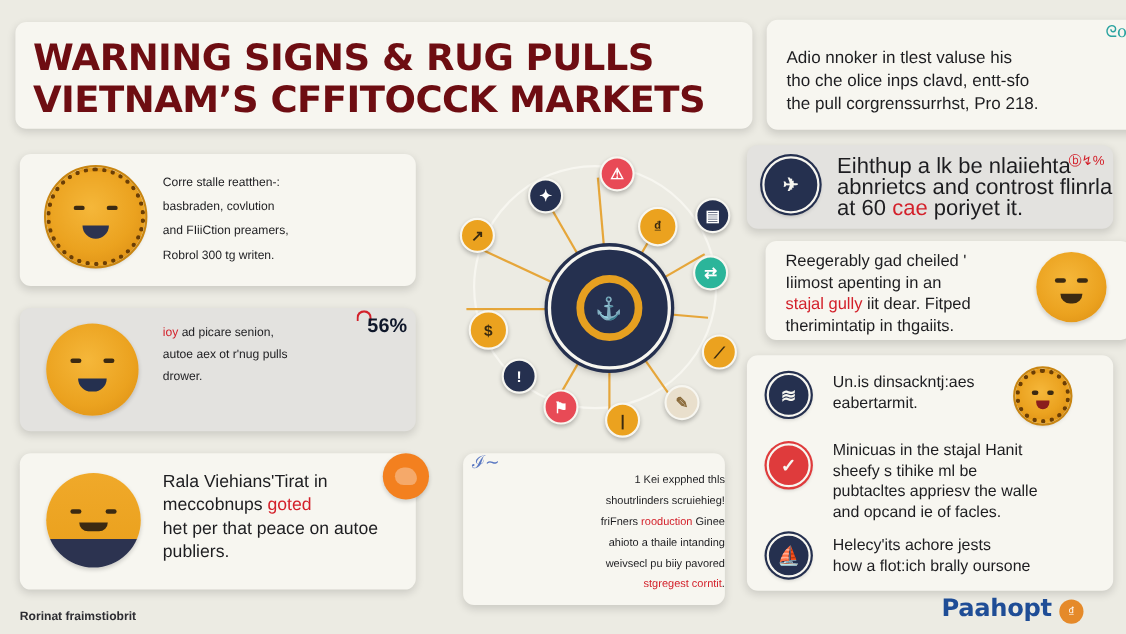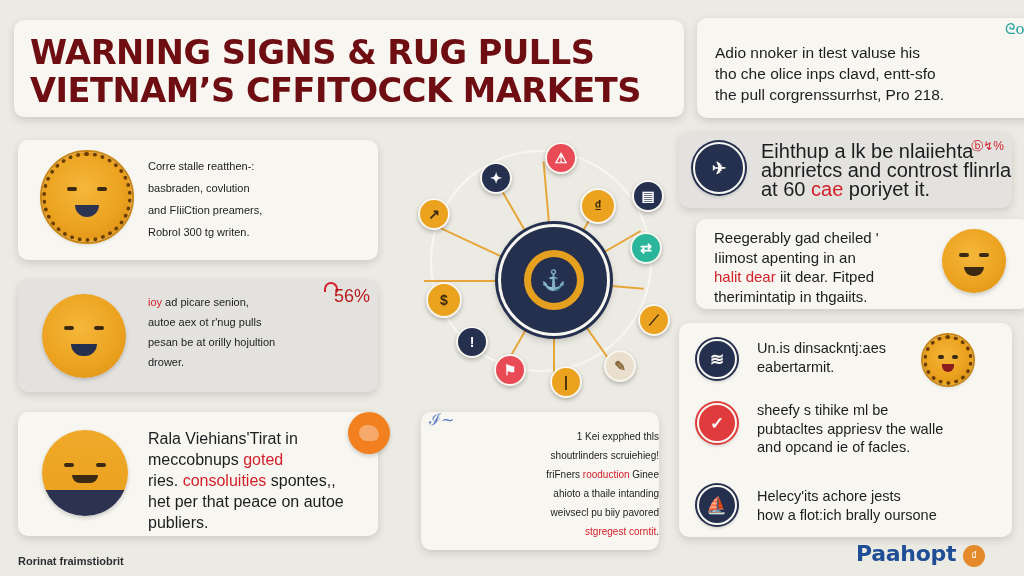--- a/index.html
+++ b/index.html
@@ -48,21 +48,21 @@
   .face-eyes span { width: 10px; height: 4px; background: #3b2a12; border-radius: 2px; }
   .face-mouth { position: absolute; top: 60%; left: 35%; width: 30%; height: 14%; background: #2c3350; border-radius: 0 0 12px 12px; }
 
   .left-card { left: 18px; width: 360px; padding: 14px 0 0 130px; }
   .lc1 { top: 140px; height: 120px; }
   .lc2 { top: 280px; height: 112px; padding-top: 12px; }
   .lc3 { top: 412px; height: 124px; padding-top: 16px; }
   .lc1 .txt, .lc2 .txt, .lc3 .txt { font-size: 11px; line-height: 20px; }
   .lc1 .txt { padding-top: 2px; }
   .lc3 .txt { font-size: 16px; line-height: 21px; }
-  .pct { position: absolute; right: 8px; top: 6px; color: #b91c1c; font-size: 18px; }
+  .pct { position: absolute; right: 8px; top: 6px; color: #0f172a; font-size: 18px; font-weight: bold; }
   .pct-arc { position: absolute; right: 40px; top: 2px; width: 14px; height: 10px; border: 2px solid #d3202a; border-bottom: none; border-radius: 10px 10px 0 0; }
   .orange-badge {
     position: absolute; left: 348px; top: 412px;
     width: 42px; height: 42px; border-radius: 50%;
     background: #f3801f; box-shadow: 0 2px 4px rgba(0,0,0,0.18);
     display: flex; align-items: center; justify-content: center;
   }
   .orange-badge .blob { width: 20px; height: 16px; background: #f5a96a; border-radius: 8px 10px 6px 8px; }
 
   .diagram { position: absolute; left: 400px; top: 120px; width: 280px; height: 290px; }
@@ -152,35 +152,33 @@
     <div class="face-eyes">
         <span></span>
         <span></span>
       </div>
     <div class="face-mouth" style="background:#25304f;"></div>
   </div>
   <div class="pct-arc"></div>
   <div class="pct">56%</div>
   <div class="txt"><span class="red">ioy</span><span> ad picare senion,</span></div>
   <div class="txt">autoe aex ot r'nug pulls</div>
-  <div class="txt">pesan be at orilly hojultion</div>
   <div class="txt">drower.</div>
 </div>
 
 <div class="card left-card lc3">
   <div class="coin" style="left:24px;top:18px;width:86px;height:86px;border:none;background:linear-gradient(#f0a92a 0%,#eba21f 70%,#2c3350 70%,#2c3350 100%);">
     <div class="face-eyes">
         <span></span>
         <span></span>
       </div>
     <div class="face-mouth" style="background:#3b2a12;top:52%;height:10%;"></div>
   </div>
   <div class="txt">Rala Viehians'Tirat in</div>
   <div class="txt"><span>meccobnups </span><span class="red">goted</span></div>
-  <div class="txt"><span>ries. </span><span class="red">consoluities</span><span> spontes,,</span></div>
   <div class="txt">het per that peace on autoe</div>
   <div class="txt">publiers.</div>
 </div>
 <div class="orange-badge">
     <div class="blob"></div>
   </div>
 
 <div class="diagram">
   <div class="ring"></div>
   <div class="spoke" style="width:120px;transform:rotate(-95deg);"></div>
@@ -231,21 +229,21 @@
 <div class="card right-card rc2">
   <div class="coin" style="left:246px;top:10px;width:64px;height:64px;border:none;">
     <div class="face-eyes">
         <span></span>
         <span></span>
       </div>
     <div class="face-mouth" style="background:#3b2a12;"></div>
   </div>
   <div class="txt">Reegerably gad cheiled '</div>
   <div class="txt">Iiimost apenting in an</div>
-  <div class="txt"><span class="red">halit dear</span><span> iit dear. Fitped</span></div>
+  <div class="txt"><span class="red">stajal gully</span><span> iit dear. Fitped</span></div>
   <div class="txt">therimintatip in thgaiits.</div>
 </div>
 
 <div class="card right-card rc3">
   <div class="row" style="top:14px;height:50px;">
     <div class="icon-circle ic-navy" style="left:18px;top:2px;">≋</div>
     <div style="position:absolute;left:78px;top:2px;">
       <div class="txt">Un.is dinsackntj:aes</div>
       <div class="txt">eabertarmit.</div>
     </div>
@@ -253,20 +251,21 @@
       <div class="face-eyes">
           <span style="width:6px;"></span>
           <span style="width:6px;"></span>
         </div>
       <div class="face-mouth" style="background:#8a1d1d;height:18%;"></div>
     </div>
   </div>
   <div class="row" style="top:78px;height:76px;">
     <div class="icon-circle ic-red" style="left:18px;top:2px;">✓</div>
     <div style="position:absolute;left:78px;top:0;">
+      <div class="txt">Minicuas in the stajal Hanit</div>
       <div class="txt">sheefy s tihike ml be</div>
       <div class="txt">pubtacltes appriesv the walle</div>
       <div class="txt">and opcand ie of facles.</div>
     </div>
   </div>
   <div class="row" style="top:162px;height:44px;">
     <div class="icon-circle ic-navy" style="left:18px;top:0;">⛵</div>
     <div style="position:absolute;left:78px;top:2px;">
       <div class="txt">Helecy'its achore jests</div>
       <div class="txt">how a flot:ich brally oursone</div>

